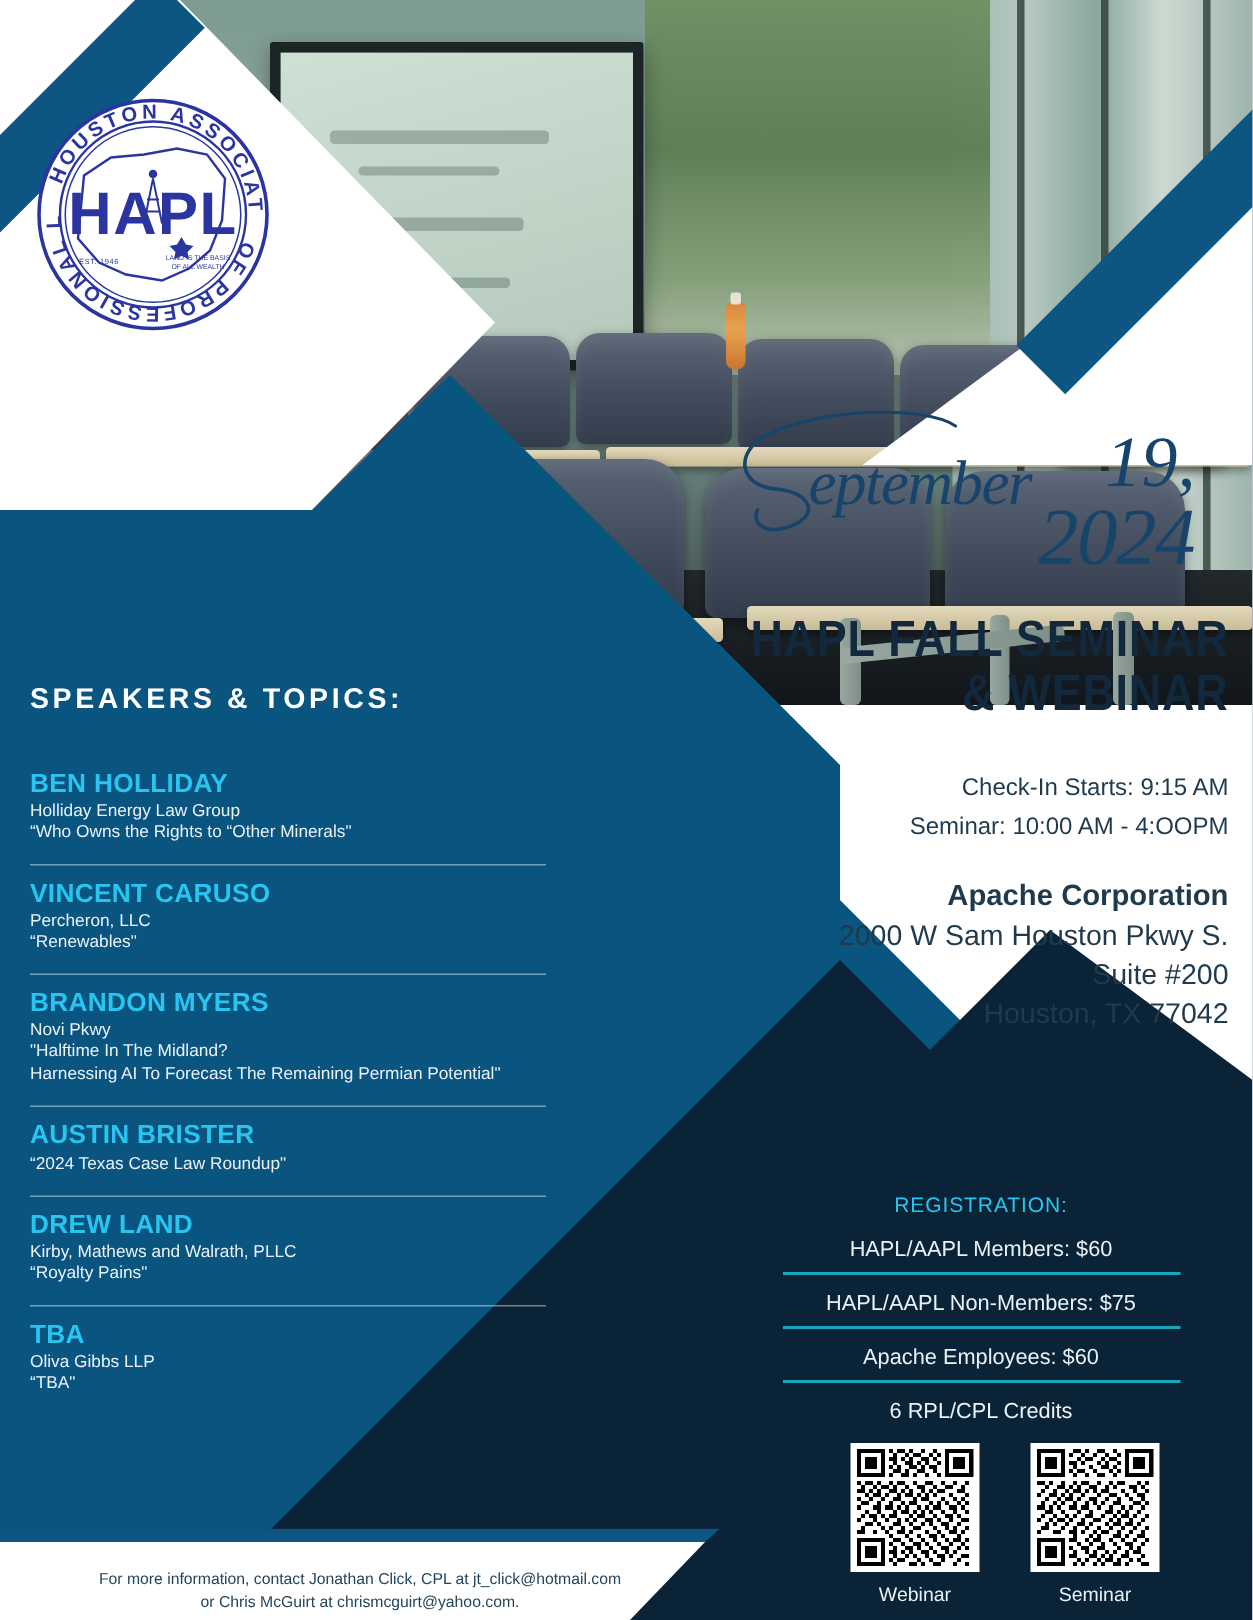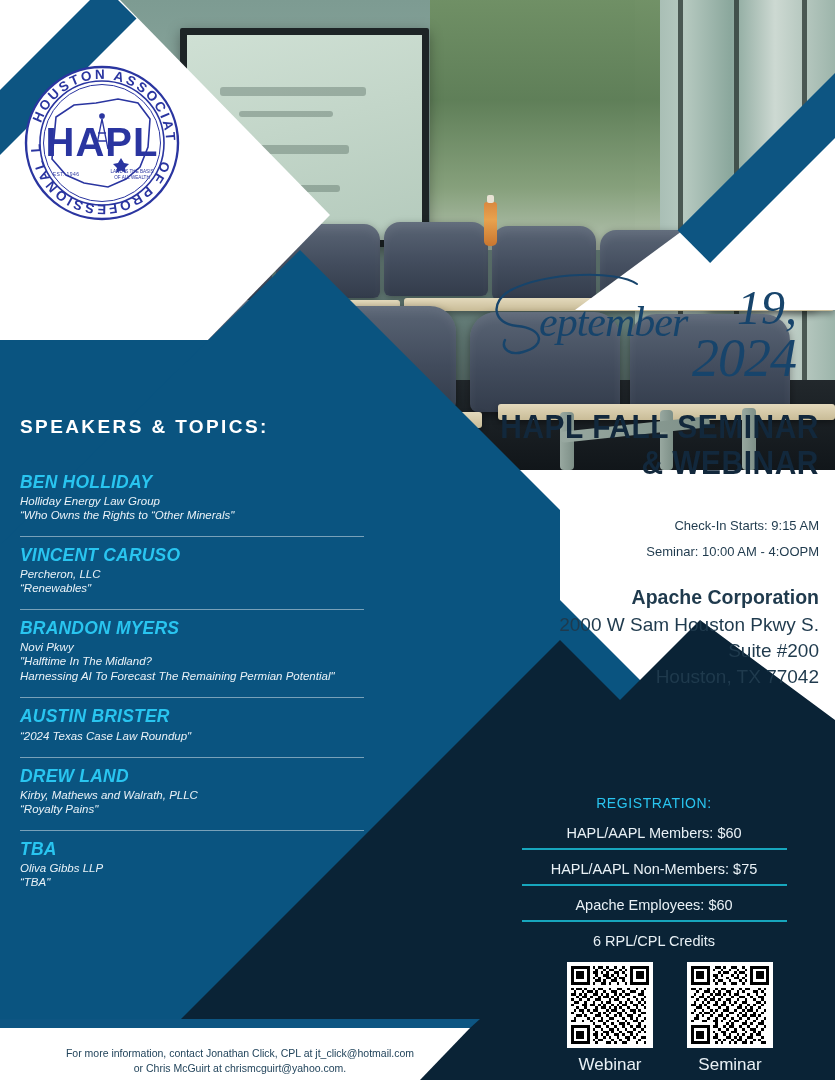--- a/index.html
+++ b/index.html
@@ -58,51 +58,51 @@
   .foot-blue-strip{position:absolute;left:0;bottom:52px;width:500px;height:9px;background:#0d5582;
       clip-path:polygon(0 0, 480px 0, 470px 9px, 0 9px);}
   .foot-text{position:absolute;left:0;bottom:4px;width:480px;text-align:center;color:#23455c;
       font-size:10.5px;line-height:15px;}
 
   
   .logo{position:absolute;left:22px;top:63px;width:160px;height:160px;}
   .logo svg{display:block;}
 
   
-  .speakers{position:absolute;left:16px;top:416px;width:360px;}
+  .speakers{position:absolute;left:16px;top:456px;width:360px;}
   .sp-head{color:#fff;font-size:19px;font-weight:700;letter-spacing:2.4px;margin:0 0 34px 4px;}
-  .sp-item{padding:0 0 6px 0;font-style:italic;}
+  .sp-item{padding:0 0 6px 0;}
   .sp-rule{height:1px;background:rgba(255,255,255,.45);margin:7px 4px 8px 4px;width:344px;}
   .sp-name{color:#29c5f0;font-size:17.5px;font-weight:700;letter-spacing:.2px;margin:0 0 2px 4px;}
   .sp-org{color:#eaf2f7;font-size:11.5px;margin:0 0 1px 4px;}
   .sp-topic{color:#eaf2f7;font-size:11.5px;margin:0 0 0 4px;line-height:15px;}
 
   
   .date-script{position:absolute;right:8px;top:268px;width:340px;height:118px;}
   .date-script svg{display:block;}
   .title{position:absolute;right:16px;top:408px;width:400px;text-align:right;color:#12283c;
      font-size:34px;line-height:36px;font-weight:700;letter-spacing:.6px;
      font-family:"Liberation Sans Narrow","Liberation Sans",sans-serif;transform:scaleX(.88);transform-origin:right center;}
   .details{position:absolute;right:16px;top:513px;width:400px;text-align:right;color:#1f3a4d;}
-  .det-line{font-size:13px;line-height:26px;}
+  .det-line{font-size:16px;line-height:26px;}
   .det-venue{font-size:19.5px;line-height:29px;font-weight:700;margin-top:18px;}
   .det-addr{font-size:19px;line-height:26px;}
 
   
   .reg{position:absolute;right:16px;top:795px;width:330px;text-align:center;}
   .reg-head{color:#29c5f0;font-size:14px;font-weight:400;letter-spacing:.6px;margin-bottom:14px;}
   .reg-row{color:#e9f1f6;font-size:14.5px;padding-bottom:7px;}
   .reg-rule{height:2px;background:#17a6bd;margin:0 auto 11px auto;width:265px;}
   .reg-credits{color:#e9f1f6;font-size:14.5px;margin-top:4px;}
 
   
   .qrs{position:absolute;right:20px;top:962px;width:290px;display:flex;justify-content:center;gap:34px;}
   .qr-wrap{text-align:center;}
   .qr-box{width:86px;height:86px;background:#fff;padding:4px;box-sizing:border-box;}
-  .qr-lbl{color:#e9f1f6;font-size:17px;margin-top:7px;}
+  .qr-lbl{color:#e9f1f6;font-size:13px;margin-top:7px;}
 </style>
 </head>
 <body>
 
 <div class="flyer">
 
   <div class="photo">
     <div class="photo-bg"></div>
     <div class="window-right"></div>
     <div class="scene-outside"></div>

